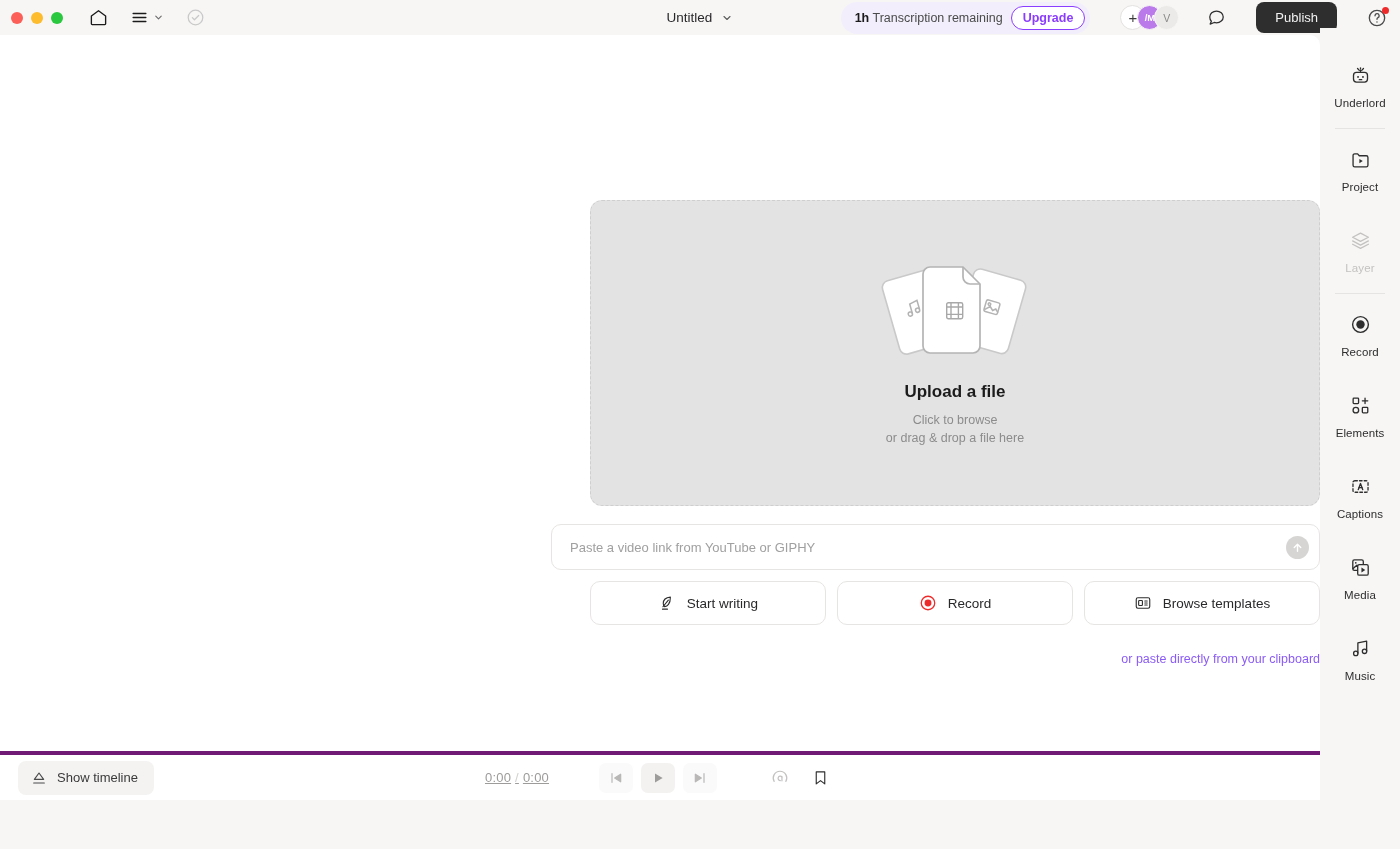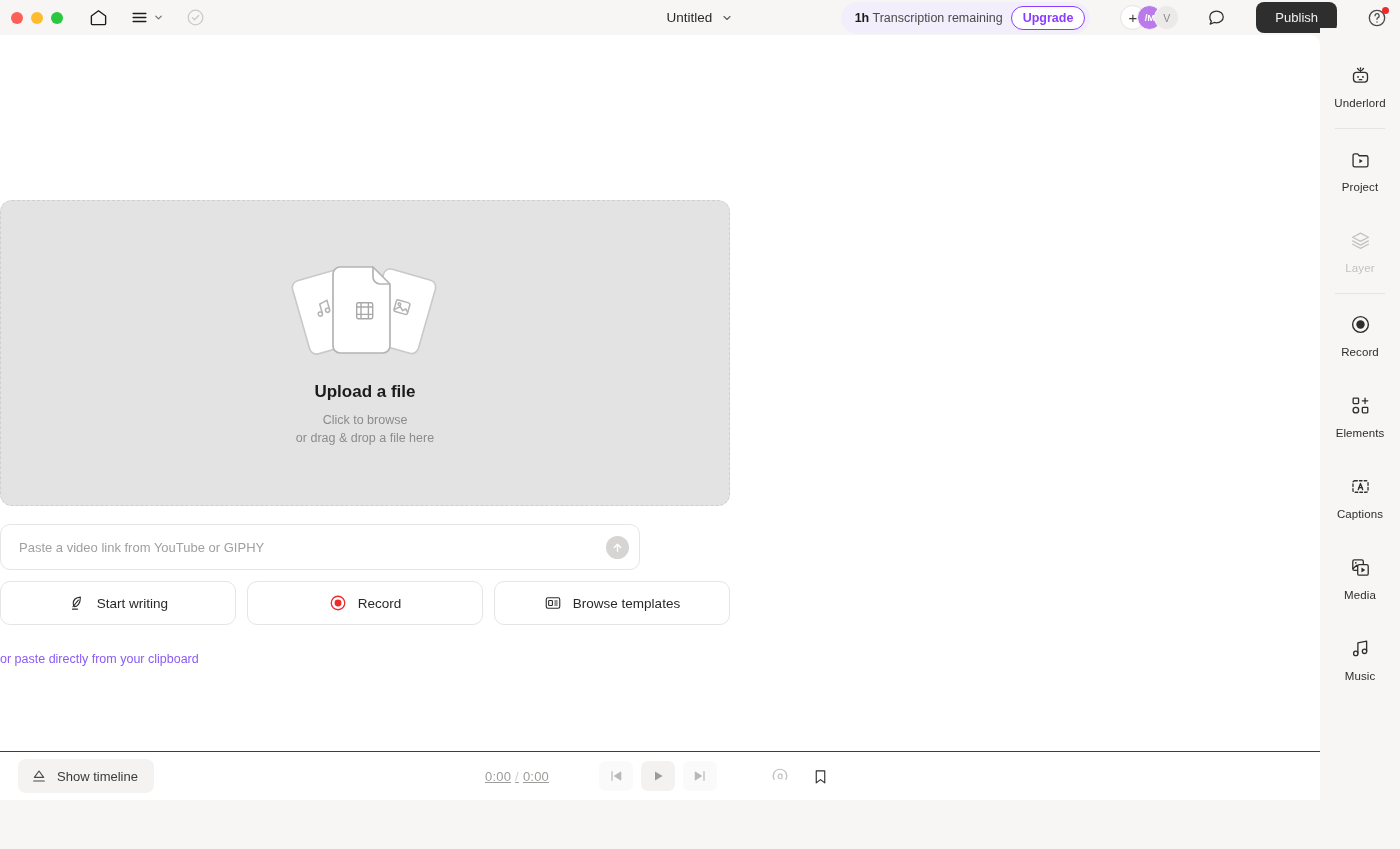--- a/index.html
+++ b/index.html
@@ -79,37 +79,37 @@
   }
 
   
   .canvas {
     position: absolute; top: 35px; left: 0;
     width: 1320px; height: 765px; background: #fff;
     border-top-right-radius: 10px;
   }
   .stage {
     position: absolute; top: 0; left: 0; width: 1320px; height: 765px;
-    display: flex; flex-direction: column; align-items: flex-start;
+    display: flex; flex-direction: column; align-items: flex-end;
     padding-top: 165px;
   }
 
   .dropzone {
     width: 730px; height: 306px;
     background: #e4e3e3; border: 1.6px dashed #cfcfcf;
     border-radius: 12px;
     display: flex; flex-direction: column; align-items: center; justify-content: center;
     cursor: pointer;
   }
   .file-art { position: relative; width: 160px; height: 104px; margin-bottom: 19px; }
   .upload-title { font-size: 17px; font-weight: 700; color: #1b1b1b; margin-bottom: 10px; }
   .upload-sub { font-size: 12.5px; color: #8c8c8c; line-height: 1.38; text-align: center; }
 
   .link-row {
-    width: 640px; height: 46px; margin-top: 18px;
+    width: 769px; height: 46px; margin-top: 18px;
     border: 1px solid #e7e5e3; border-radius: 10px; background: #fff;
     display: flex; align-items: center; padding: 0 10px 0 18px;
   }
   .link-input {
     flex: 1; border: none; outline: none; background: transparent;
     font-size: 13px; color: #2c2c2c;
     font-family: "Liberation Sans", sans-serif;
   }
   .link-input::placeholder { color: #a0a0a0; }
   .send-btn {
@@ -141,21 +141,21 @@
     cursor: pointer; color: #2e2e2e;
   }
   .side-item.disabled { color: #c4c2c0; cursor: default; }
   .side-label { font-size: 11.5px; letter-spacing: 0.1px; }
   .side-div { width: 50px; height: 1px; background: #e6e4e2; margin: 13px 0; }
   .side-gap { height: 24px; }
 
   
   .bottombar {
     position: absolute; bottom: 0; left: 0; width: 1320px; height: 49px;
-    background: #fff; border-top: 1px solid #701a75;
+    background: #fff; border-top: 4px solid #701a75;
     display: flex; align-items: center;
   }
   .timeline-btn {
     margin-left: 18px; display: flex; align-items: center; gap: 10px;
     background: #f4f3f2; border: none; border-radius: 8px;
     padding: 9px 16px 9px 13px; cursor: pointer;
     font-size: 13px; color: #3a3a3a;
     font-family: "Liberation Sans", sans-serif;
   }
   .transport {

